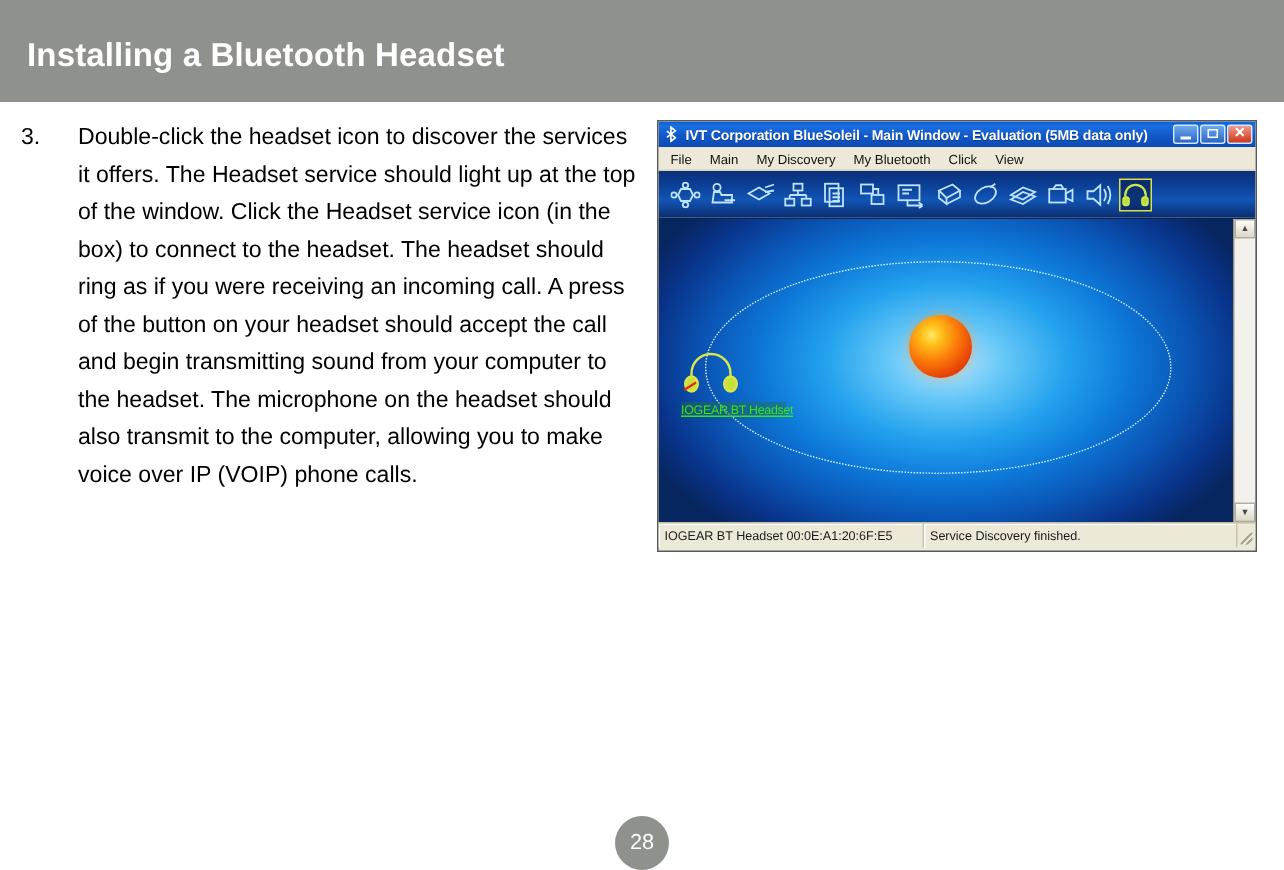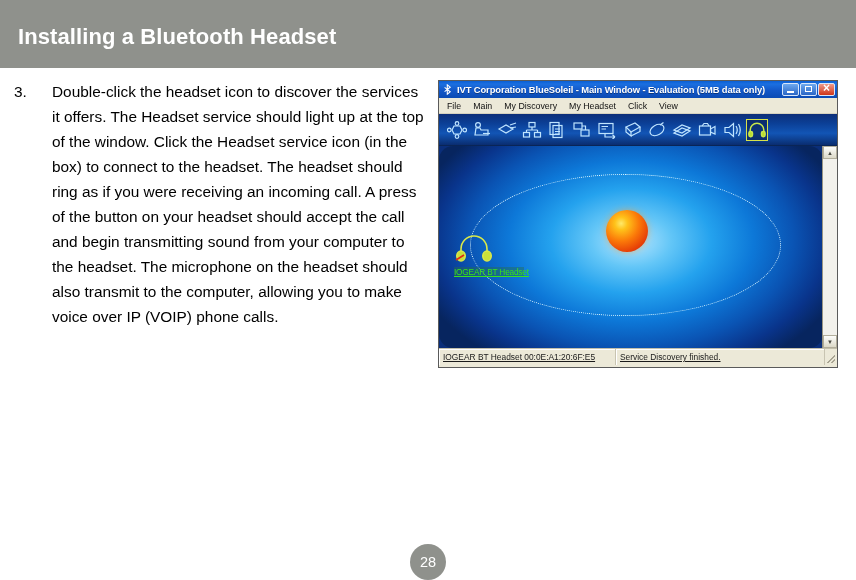--- a/index.html
+++ b/index.html
@@ -172,21 +172,20 @@
     height: 202px;
     background: #0a2e7a;
     overflow: hidden;
   }
   .win-sky {
     position: absolute;
     left: 0; top: 0; right: 14px; bottom: 0;
     background: radial-gradient(ellipse 58% 72% at 50% 47%,
         #b9e7ff 0%, #63c6f7 18%, #24a2ee 36%,
         #0d78d8 55%, #0a54b4 73%, #09348b 88%, #07255f 100%);
-    border-radius: 14px;
   }
   .orbit {
     position: absolute;
     left: 8%;
     top: 14%;
     width: 81%;
     height: 70%;
     border: 1.6px dotted #d8f4ff;
     border-radius: 50%;
     box-sizing: border-box;
@@ -252,21 +251,20 @@
   .status-cell {
     font-size: 8.4px;
     color: #1a1a1a;
     display: flex;
     align-items: center;
     padding: 0 4px;
     border-right: 1px solid #c8c4b1;
     box-shadow: inset 1px 1px 0 #ffffff;
     white-space: nowrap;
     overflow: hidden;
-    text-decoration: underline;
   }
   .status-cell.c1 { flex: 0 0 168px; }
   .status-cell.c2 { flex: 1 1 auto; }
   .status-cell.c3 { flex: 0 0 120px; border-right: none; }
   .status-grip {
     flex: 0 0 12px;
     position: relative;
   }
   .status-grip::after {
     content:"";
@@ -319,21 +317,21 @@
       <span class="win-btn min"></span>
       <span class="win-btn max"></span>
       <span class="win-btn close"></span>
     </span>
   </div>
 
   <div class="win-menubar">
     <span>File</span>
     <span>Main</span>
     <span>My Discovery</span>
-    <span>My Headset</span>
+    <span>My Bluetooth</span>
     <span>Click</span>
     <span>View</span>
   </div>
 
   <div class="win-toolbar">
 
     <span class="tb-icon">
       <svg width="20" height="18" viewBox="0 0 20 18">
         <g stroke="#bfe4ff" stroke-width="1.2" fill="none">
           <path d="M7 5 L13 5 L15 9 L13 13 L7 13 L5 9 Z"></path>

